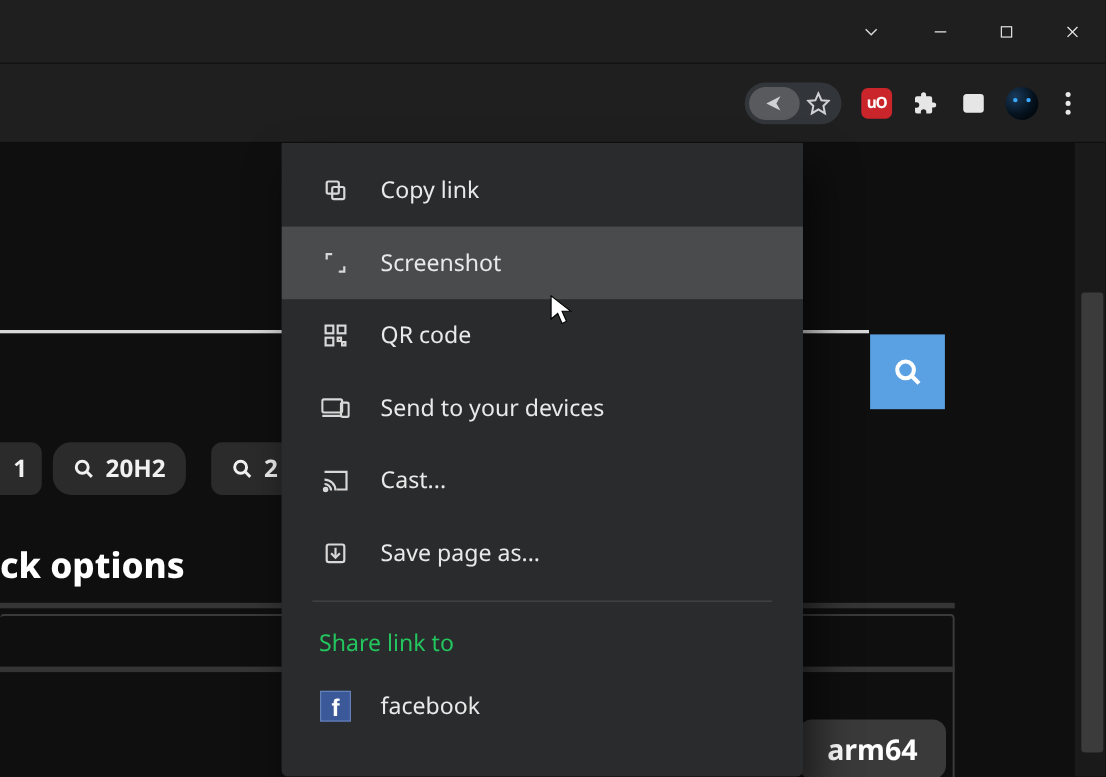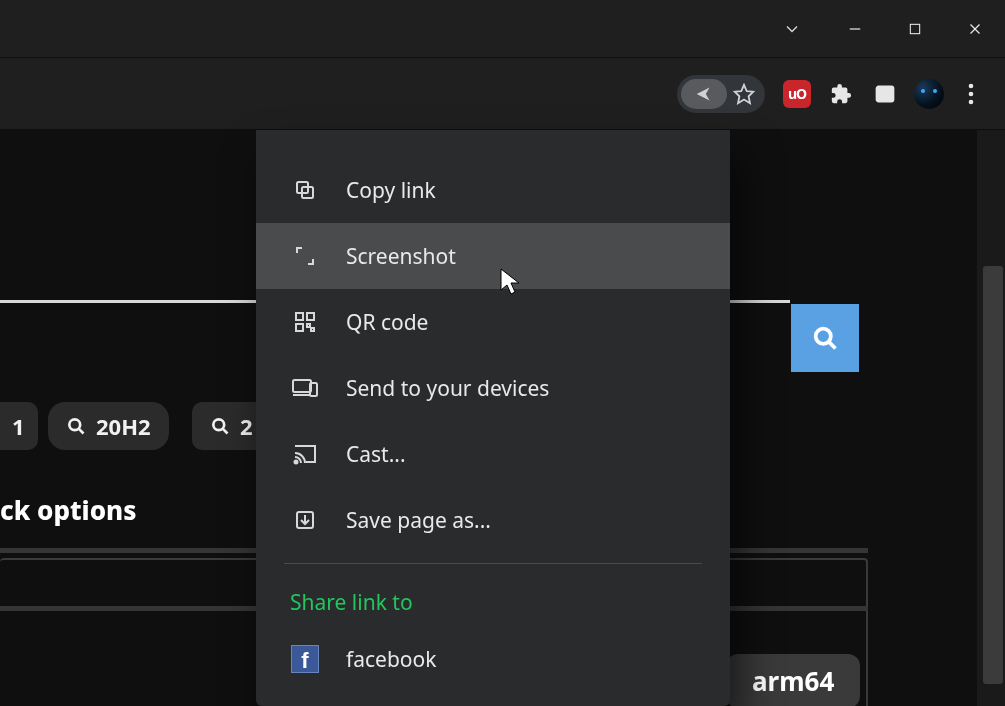--- a/index.html
+++ b/index.html
@@ -94,21 +94,21 @@
   .pill {
     position:absolute; top:272px; height:48px;
     background:#2b2b2b; border-radius:10px;
     display:flex; align-items:center; gap:10px;
     color:#f1f1f1; font-weight:700; font-size:22px;
     padding:0 18px;
   }
   .pill svg{ stroke:#f1f1f1; stroke-width:3.2; fill:none; }
   .heading {
     position:absolute; left:0; top:362px;
-    color:#fff; font-size:26px; font-weight:800;
+    color:#fff; font-size:32px; font-weight:800;
   }
   .under1 { position:absolute; left:0; top:418px; width:868px; height:5px; background:#353535; }
   .under2 { position:absolute; left:0; top:476px; width:868px; height:5px; background:#353535; }
   .panel1 {
     position:absolute; left:0; top:428px; width:868px; height:270px;
     border:2px solid #3a3a3a; border-left:none; border-radius:4px;
   }
   .chipA, .chipB {
     position:absolute; left:726px;
     height:54px; padding:0 26px;
@@ -119,21 +119,21 @@
   .chipA{ top:524px; }
 
   
   .sharemenu {
     position:absolute; left:256px; top:130px;
     width:474px; height:576px;
     background:#2a2b2c;
     border-radius:0 0 6px 6px;
     box-shadow: 10px 24px 40px rgba(0,0,0,.6);
     display:flex; flex-direction:column;
-    padding-top:27px;
+    padding-top:10px;
     overflow:hidden;
   }
   .sm-item {
     height:66px;
     display:flex; align-items:center; gap:26px;
     padding-left:34px;
     color:#e9e9e9; font-size:21px; font-weight:400;
   }
   .sm-item.hover { background:#4a4b4c;text-align:center; }
   .sm-icon { width:30px; display:flex; justify-content:center; color:#d8d8d8; }

